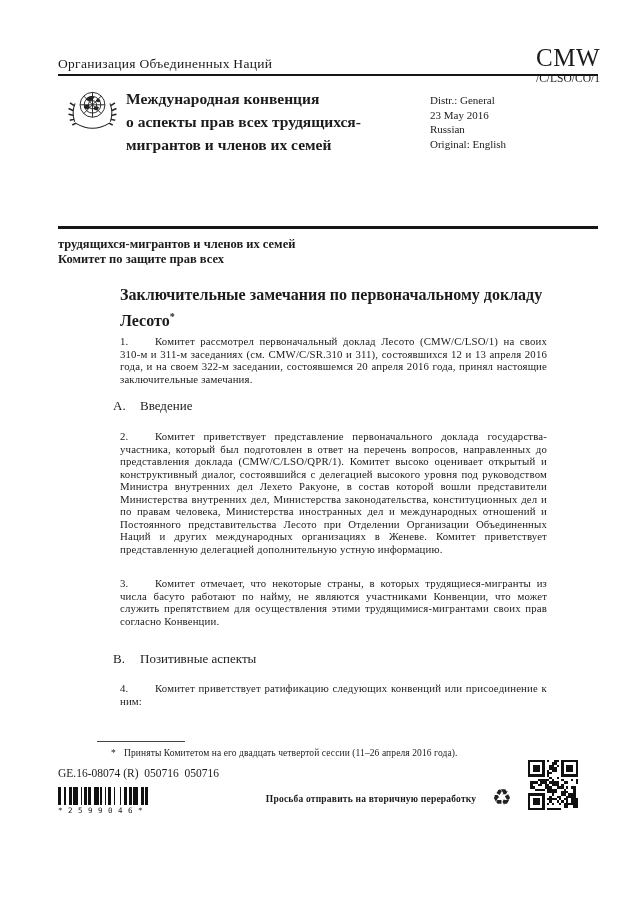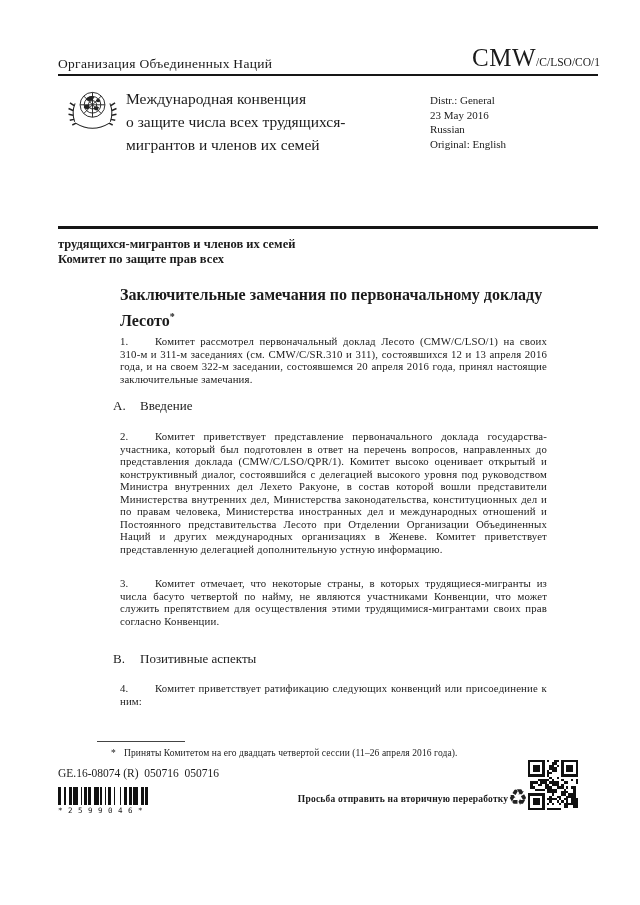--- a/index.html
+++ b/index.html
@@ -8,28 +8,28 @@
     width:640px;height:905px;
     margin:0 auto;
     background:#ffffff;
     font-family:"Liberation Serif", serif;
     color:#1b1b1b;
     overflow:hidden;
   }
   .abs{position:absolute;}
   
   .org-name{left:58px;top:56px;font-size:13.5px;letter-spacing:.3px;}
-  .doc-symbol{right:40px;top:44px;display:flex;align-items:baseline;}
+  .doc-symbol{right:40px;top:44px;display:flex;align-items:baseline;flex-direction:column;}
   .doc-symbol .big{font-size:25px;letter-spacing:.5px;}
   .doc-symbol .small{font-size:11.5px;}
   .rule-1{left:58px;top:74px;width:540px;height:2px;background:#161616;}
   .rule-2{left:58px;top:226px;width:540px;height:3px;background:#161616;}
   
   .emblem{left:63px;top:86px;width:59px;height:47px;}
-  .conv-title{left:126px;top:87px;font-size:15.5px;font-weight:normal;line-height:23px;}
+  .conv-title{left:126px;top:87px;font-size:15.5px;font-weight:bold;line-height:23px;}
   .distr{left:430px;top:93px;font-size:11px;line-height:14.5px;}
   
   .committee{left:58px;top:237px;font-size:12.5px;font-weight:bold;line-height:14.5px;}
   
   .doc-title{left:120px;top:284px;width:452px;font-size:16px;font-weight:bold;line-height:21.5px;}
   .doc-title sup{font-size:10px;}
   
   .para{left:120px;width:427px;font-size:10.8px;line-height:12.5px;text-align:justify;letter-spacing:.15px;}
   .pnum{display:inline-block;width:35px;}
   .sec{left:93px;font-size:13px;font-weight:normal;margin-left:20px;}
@@ -39,21 +39,21 @@
   .footnote{left:111px;top:748px;width:390px;font-size:9.5px;letter-spacing:.1px;}
   .fnmark{display:inline-block;width:13px;text-align:left;}
   
   .ge-number{left:58px;top:767px;font-size:11.5px;white-space:pre;}
   .barcode-wrap{left:58px;top:787px;width:92px;}
   .bars{display:flex;height:18px;}
   .bars div{height:100%;}
   .bar-b{background:#111;}
   .bar-w{background:#fff;}
   .barcode-text{font-family:"DejaVu Sans Mono", monospace;font-size:7.5px;letter-spacing:5.5px;margin-top:1px;white-space:nowrap;}
-  .footer-right{right:62px;top:760px;display:flex;align-items:flex-end;gap:0;}
+  .footer-right{right:62px;top:760px;display:flex;align-items:flex-end;gap:16px;}
   .recycle-text{font-size:9.5px;font-weight:bold;letter-spacing:.2px;margin-bottom:6px;white-space:nowrap;}
   .recycle-icon{font-family:"DejaVu Sans", sans-serif;font-size:22px;line-height:22px;margin-bottom:1px;color:#222;}
   .qr{width:50px;height:50px;}
 </style>
 </head>
 <body>
 
 <div id="page">
 
   <div class="abs org-name">Организация Объединенных Наций</div>
@@ -93,21 +93,21 @@
       <line x1="50.5" y1="21" x2="55" y2="18"></line>
       <line x1="51.7" y1="26" x2="56.5" y2="24"></line>
       <line x1="51.7" y1="31" x2="56.5" y2="30"></line>
       <line x1="50.7" y1="35.5" x2="55.2" y2="36.5"></line>
       <line x1="48.5" y1="39.5" x2="52.5" y2="41.5"></line>
     </g>
   </svg>
 
   <div class="abs conv-title">
     <div>Международная конвенция</div>
-    <div>о защите числа всех трудящихся-</div>
+    <div>о аспекты прав всех трудящихся-</div>
     <div>мигрантов и членов их семей</div>
   </div>
 
   <div class="abs distr">
     <div>Distr.: General</div>
     <div>23 May 2016</div>
     <div>Russian</div>
     <div>Original: English</div>
   </div>
 
@@ -128,21 +128,21 @@
 
   <div class="abs sec" style="top:398px">
     <span class="sletter">A.</span><span>Введение</span>
   </div>
 
   <div class="abs para" style="top:430px">
     <span class="pnum">2.</span><span>Комитет приветствует представление первоначального доклада государства-участника, который был подготовлен в ответ на перечень вопросов, направленных до представления доклада (CMW/C/LSO/QPR/1). Комитет высоко оценивает открытый и конструктивный диалог, состоявшийся с делегацией высокого уровня под руководством Министра внутренних дел Лехето Ракуоне, в состав которой вошли представители Министерства внутренних дел, Министерства законодательства, конституционных дел и по правам человека, Министерства иностранных дел и международных отношений и Постоянного представительства Лесото при Отделении Организации Объединенных Наций и других международных организациях в Женеве. Комитет приветствует представленную делегацией дополнительную устную информацию.</span>
   </div>
 
   <div class="abs para" style="top:577px">
-    <span class="pnum">3.</span><span>Комитет отмечает, что некоторые страны, в которых трудящиеся-мигранты из числа басуто четвертой по найму, не являются участниками Конвенции, что может служить препятствием для осуществления этими трудящимися-мигрантами своих прав согласно Конвенции.</span>
+    <span class="pnum">3.</span><span>Комитет отмечает, что некоторые страны, в которых трудящиеся-мигранты из числа басуто работают по найму, не являются участниками Конвенции, что может служить препятствием для осуществления этими трудящимися-мигрантами своих прав согласно Конвенции.</span>
   </div>
 
   <div class="abs sec" style="top:651px">
     <span class="sletter">B.</span><span>Позитивные аспекты</span>
   </div>
 
   <div class="abs para" style="top:682px">
     <span class="pnum">4.</span><span>Комитет приветствует ратификацию следующих конвенций или присоединение к ним:</span>
   </div>
 

